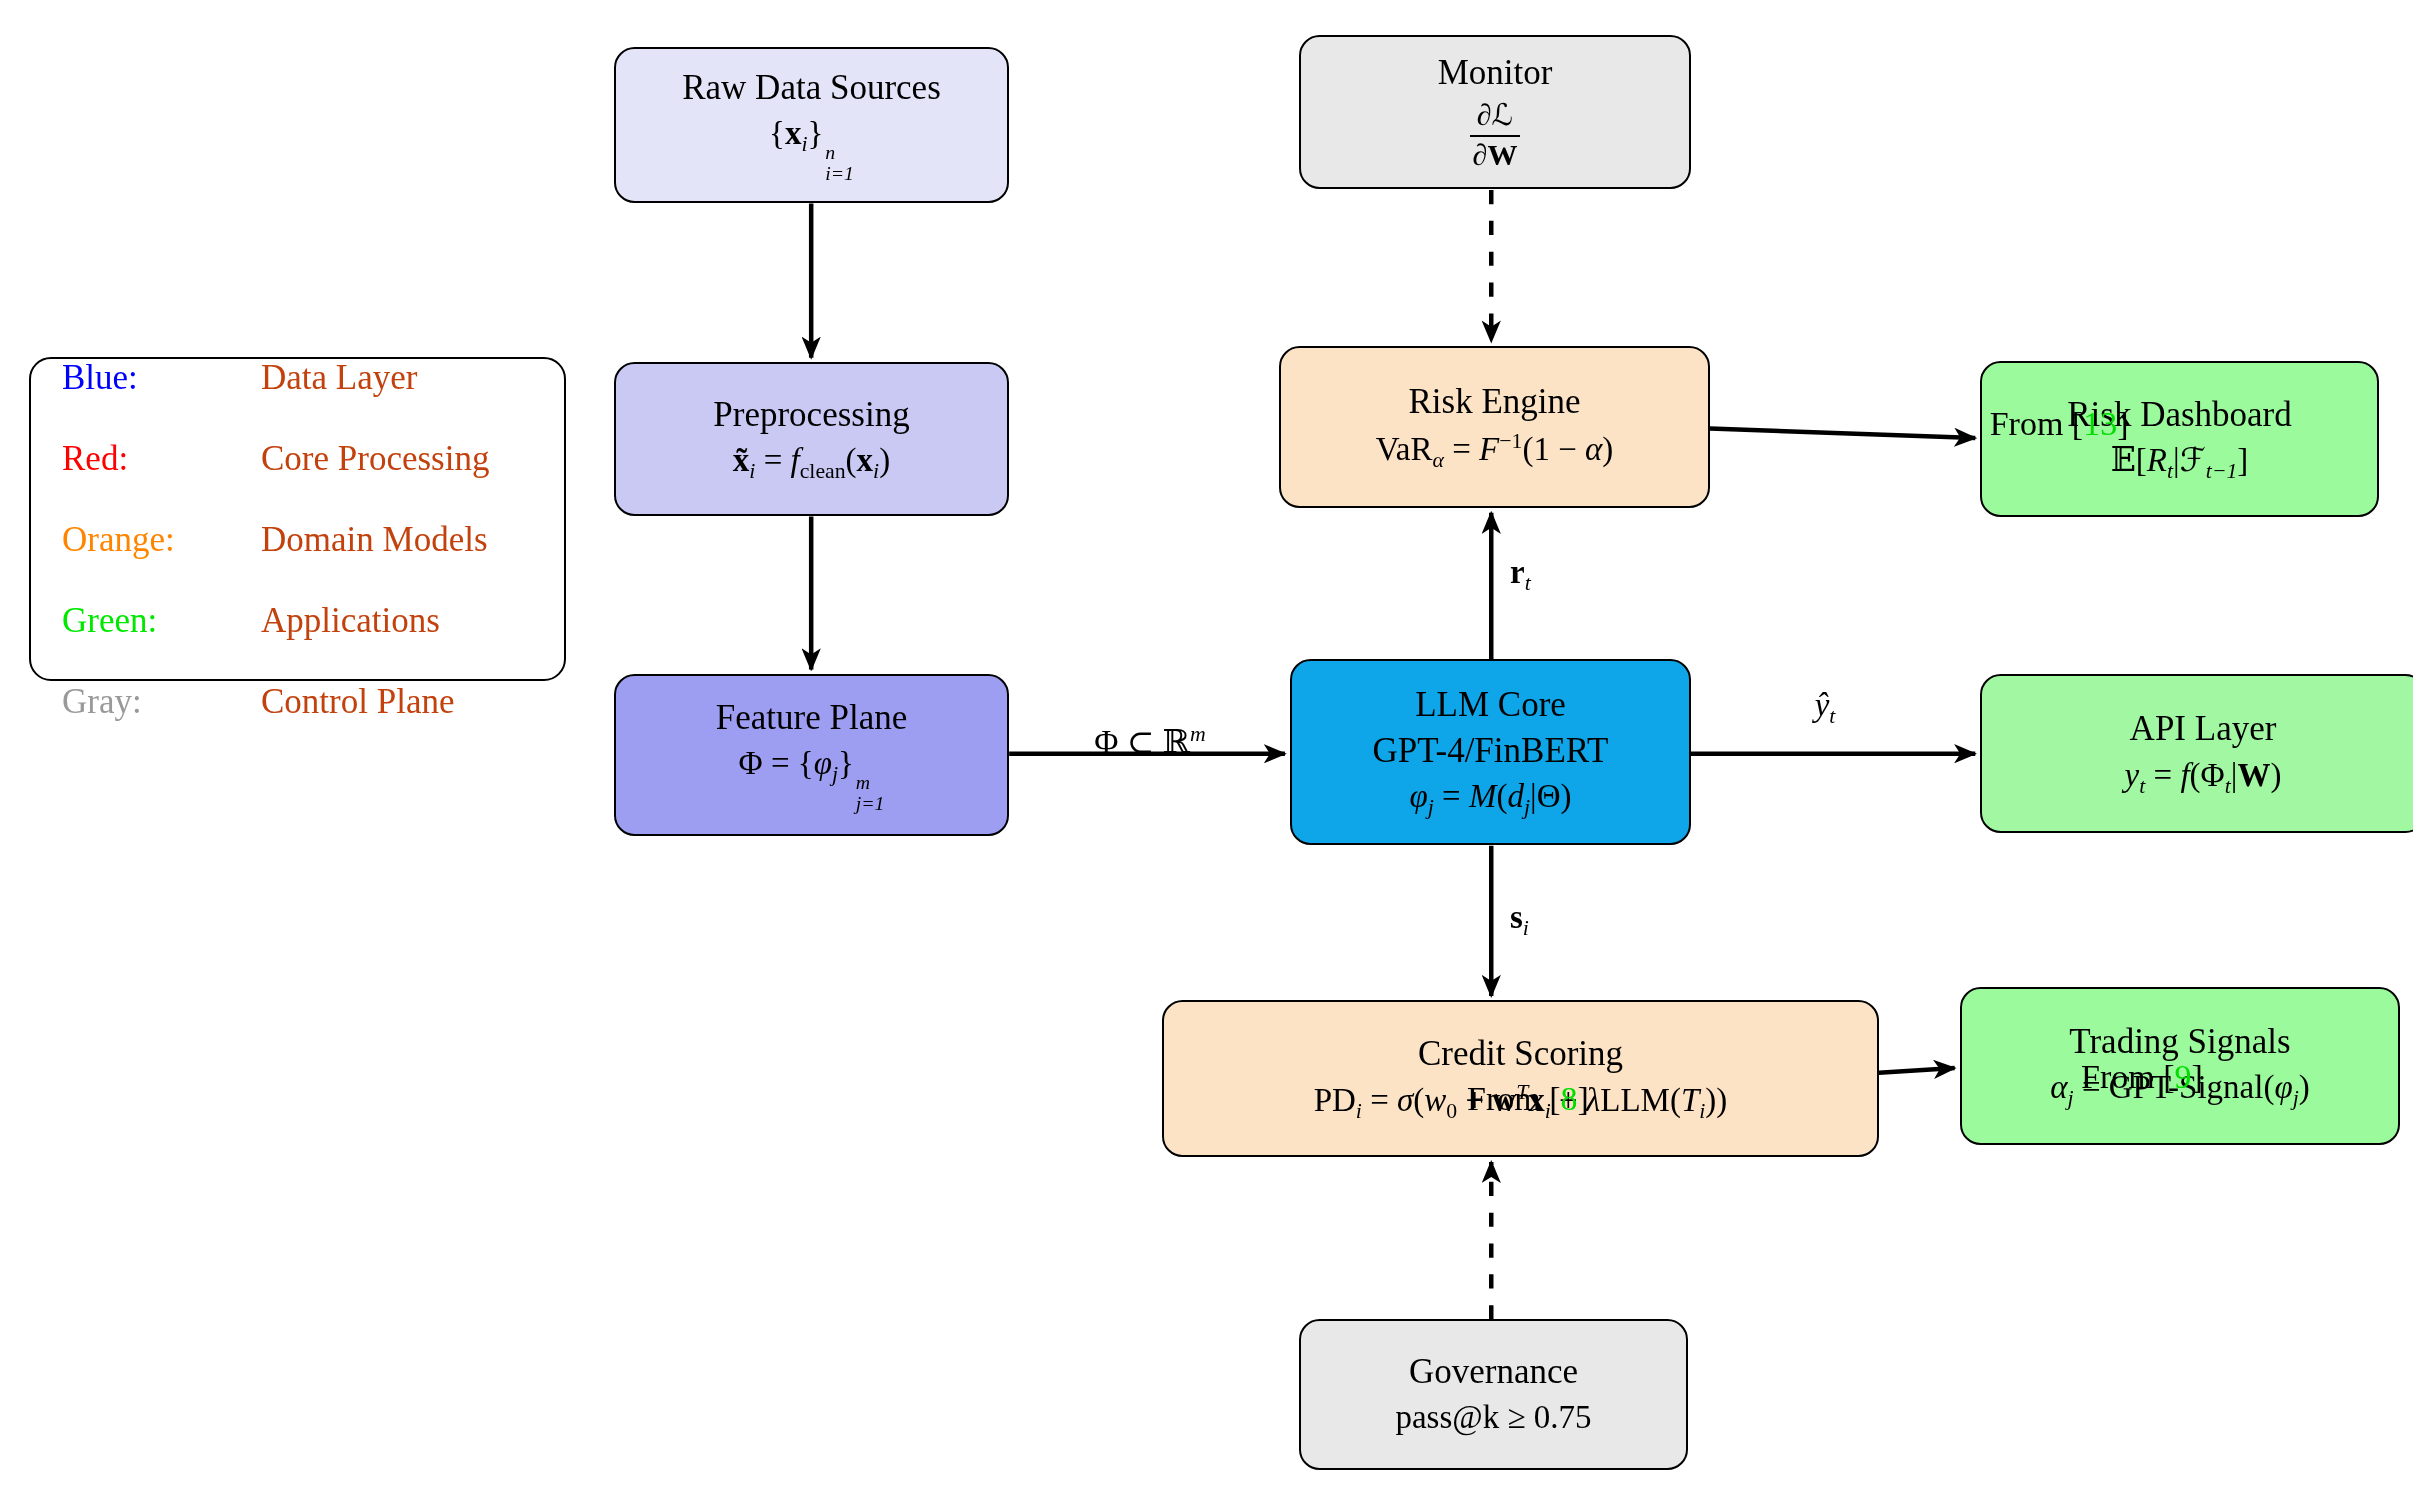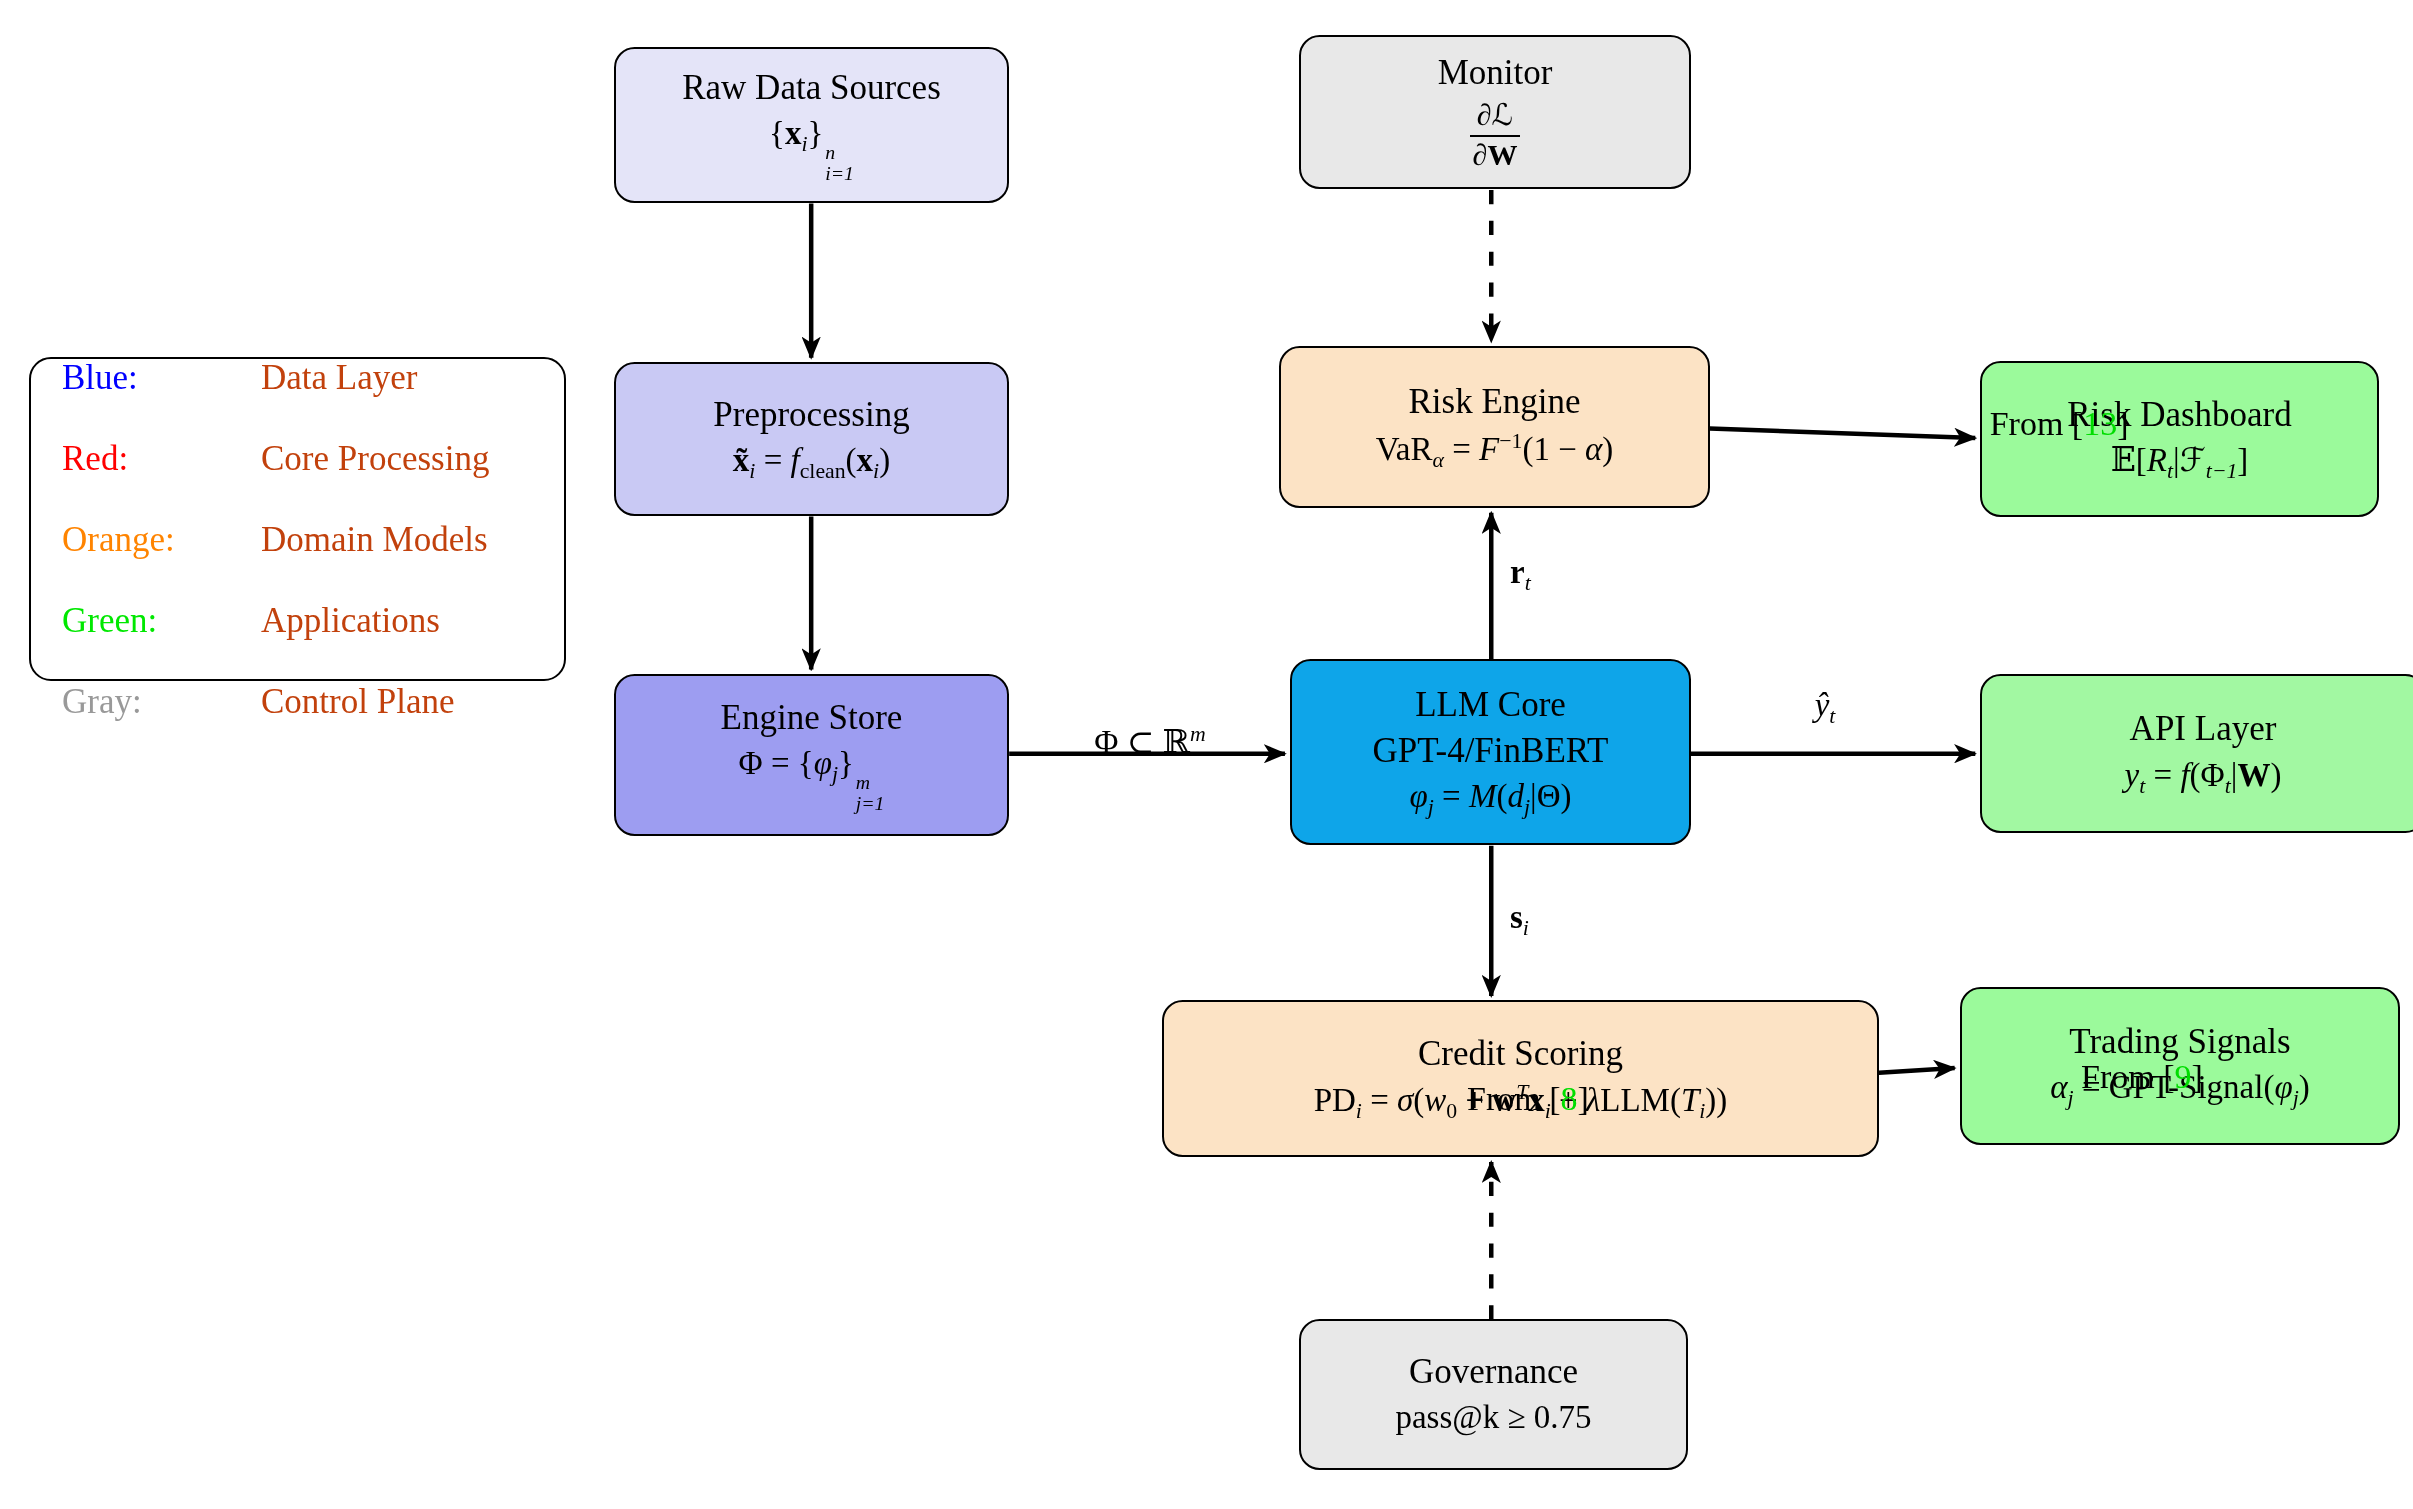--- a/index.html
+++ b/index.html
@@ -89,21 +89,21 @@
           <span>i=1</span>
         </span></div>
   </div>
 
   <div class="node" style="left: 614px; top: 362px; width: 395px; height: 154px; background-color: rgb(201, 201, 244);">
     <div class="title">Preprocessing</div>
     <div class="formula"><span class="seg-b">x̃</span><span class="seg-subi">i</span><span> = </span><span class="seg-i">f</span><span class="seg-sub">clean</span><span>(</span><span class="seg-b">x</span><span class="seg-subi">i</span><span>)</span></div>
   </div>
 
   <div class="node" style="left: 614px; top: 674px; width: 395px; height: 162px; background-color: rgb(157, 157, 241);">
-    <div class="title">Engine Store</div>
+    <div class="title">Feature Plane</div>
     <div class="formula"><span>Φ = {</span><span class="seg-i">φ</span><span class="seg-subi">j</span><span>}</span><span class="seg-stack">
           <span>m</span>
           <span>j=1</span>
         </span></div>
   </div>
 
   <div class="node" style="left: 1299px; top: 35px; width: 392px; height: 154px; background-color: rgb(232, 232, 232);">
     <div class="title">Monitor</div>
     <div class="frac">
       <span class="frac-num">∂ℒ</span>

